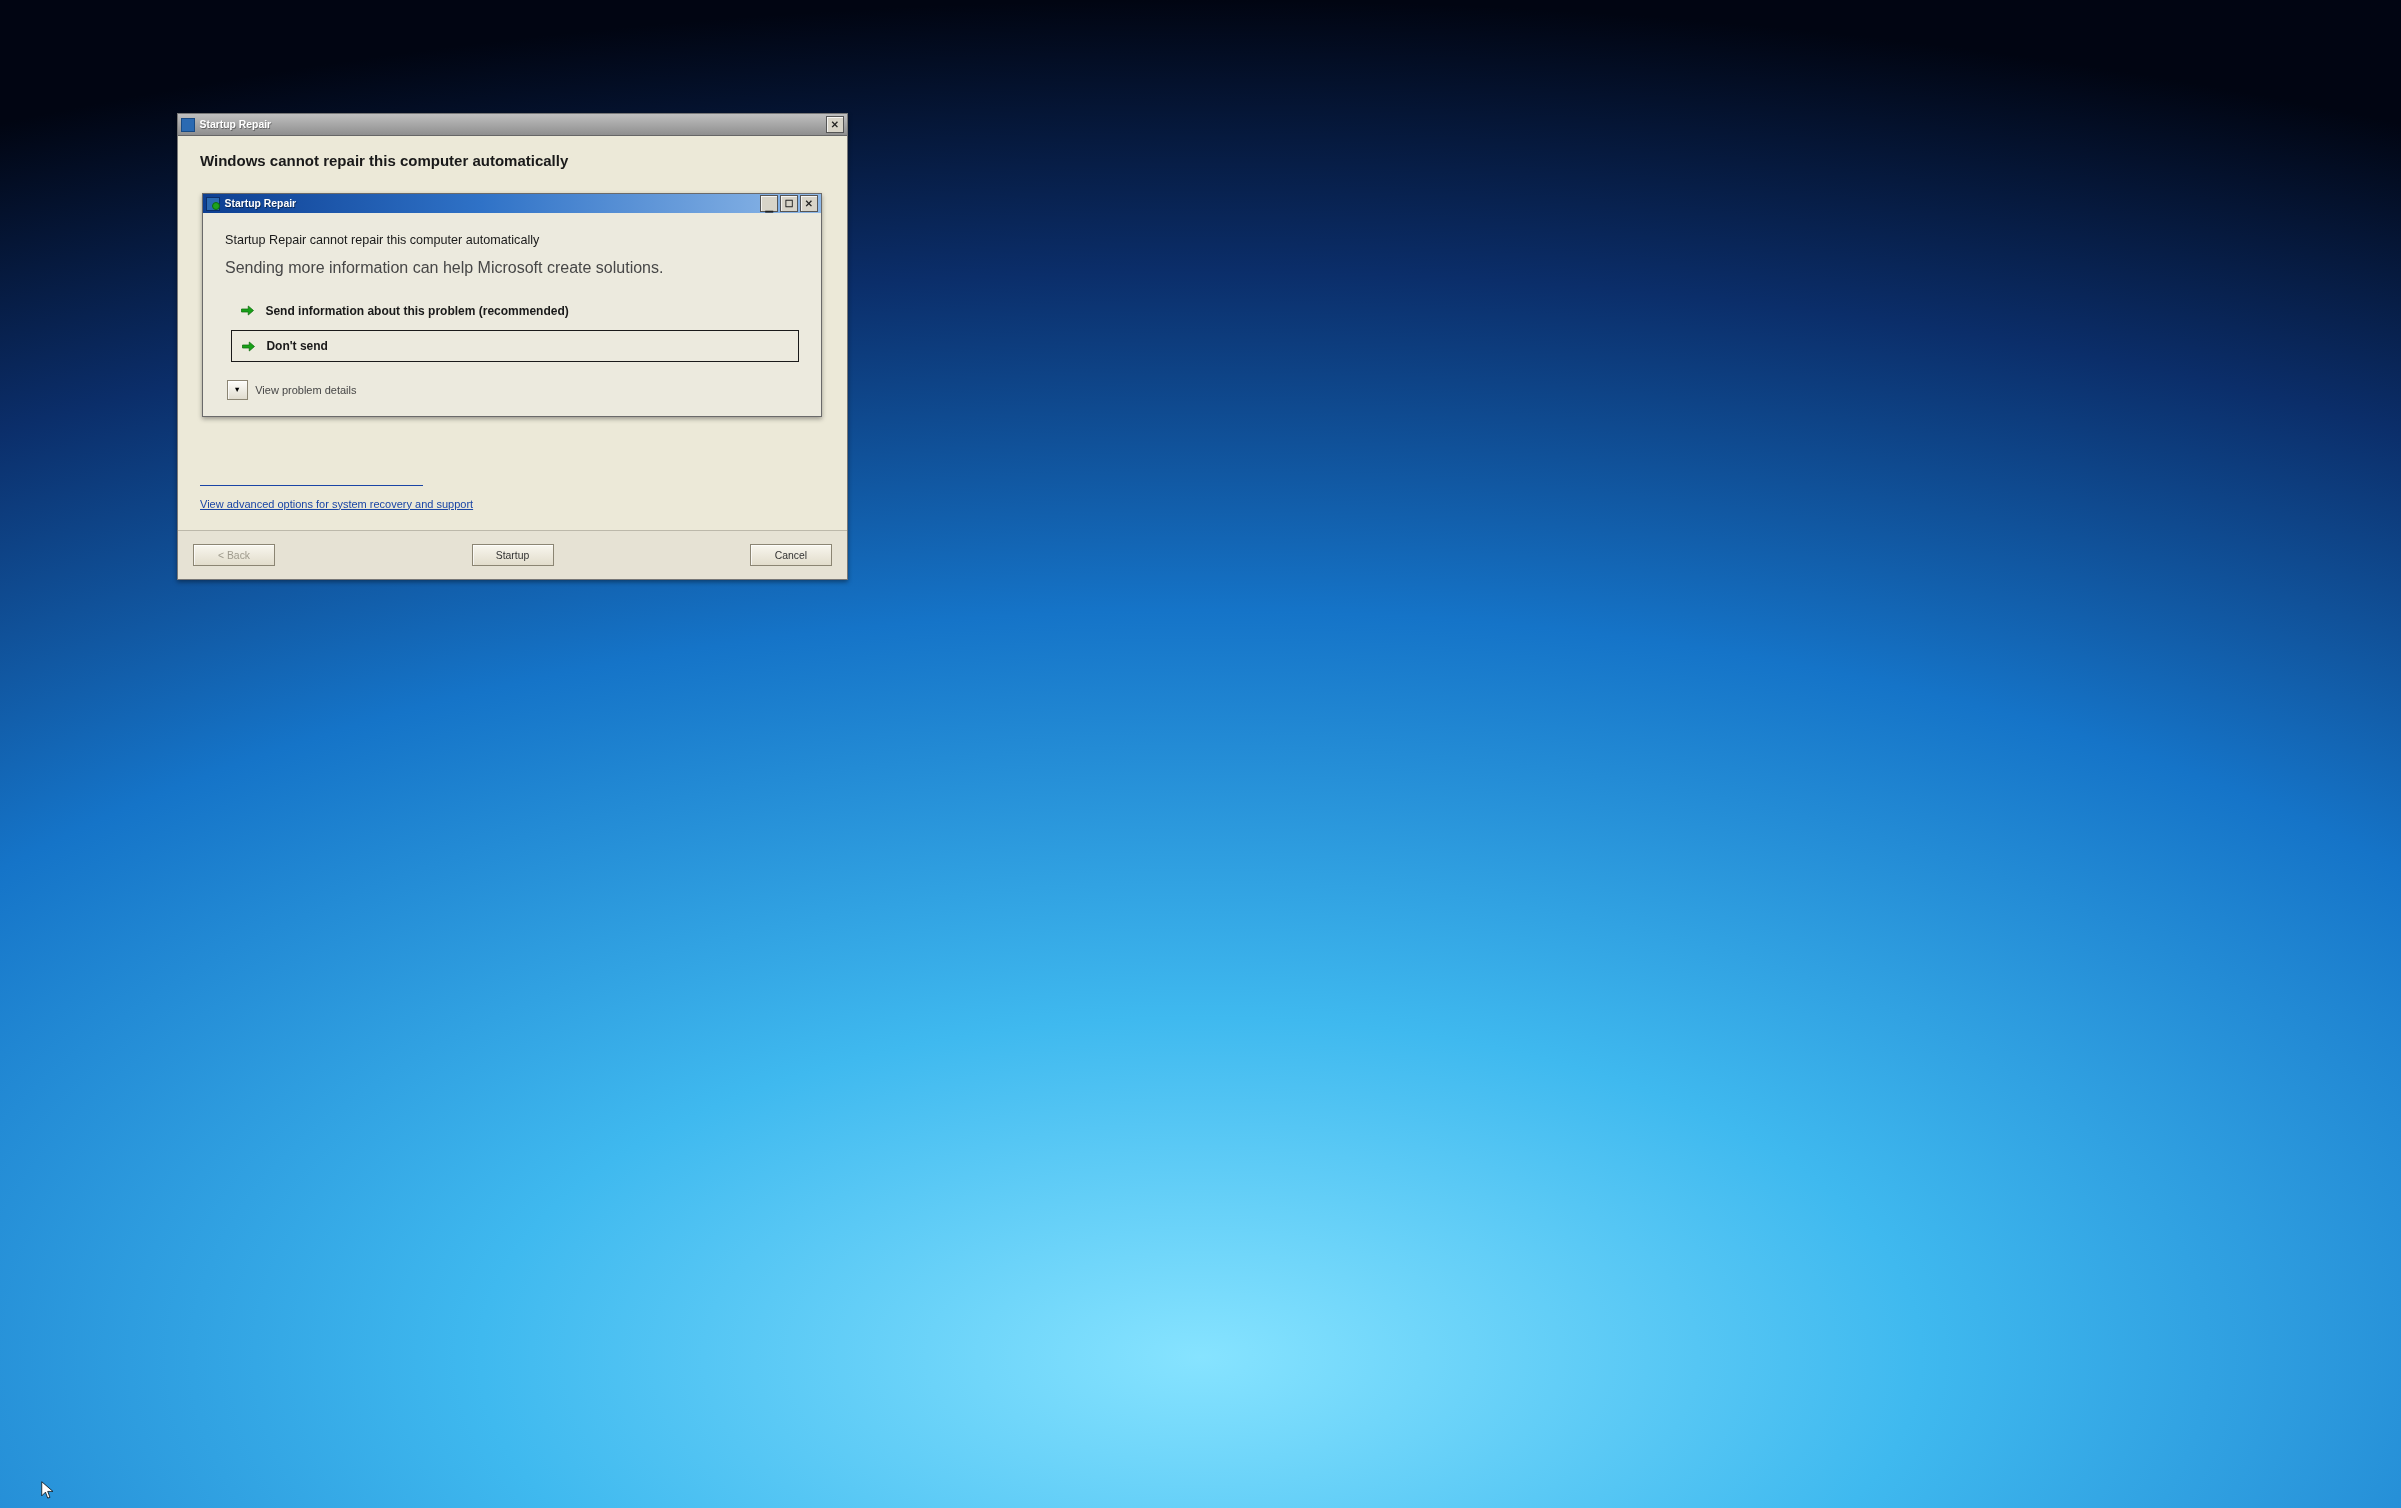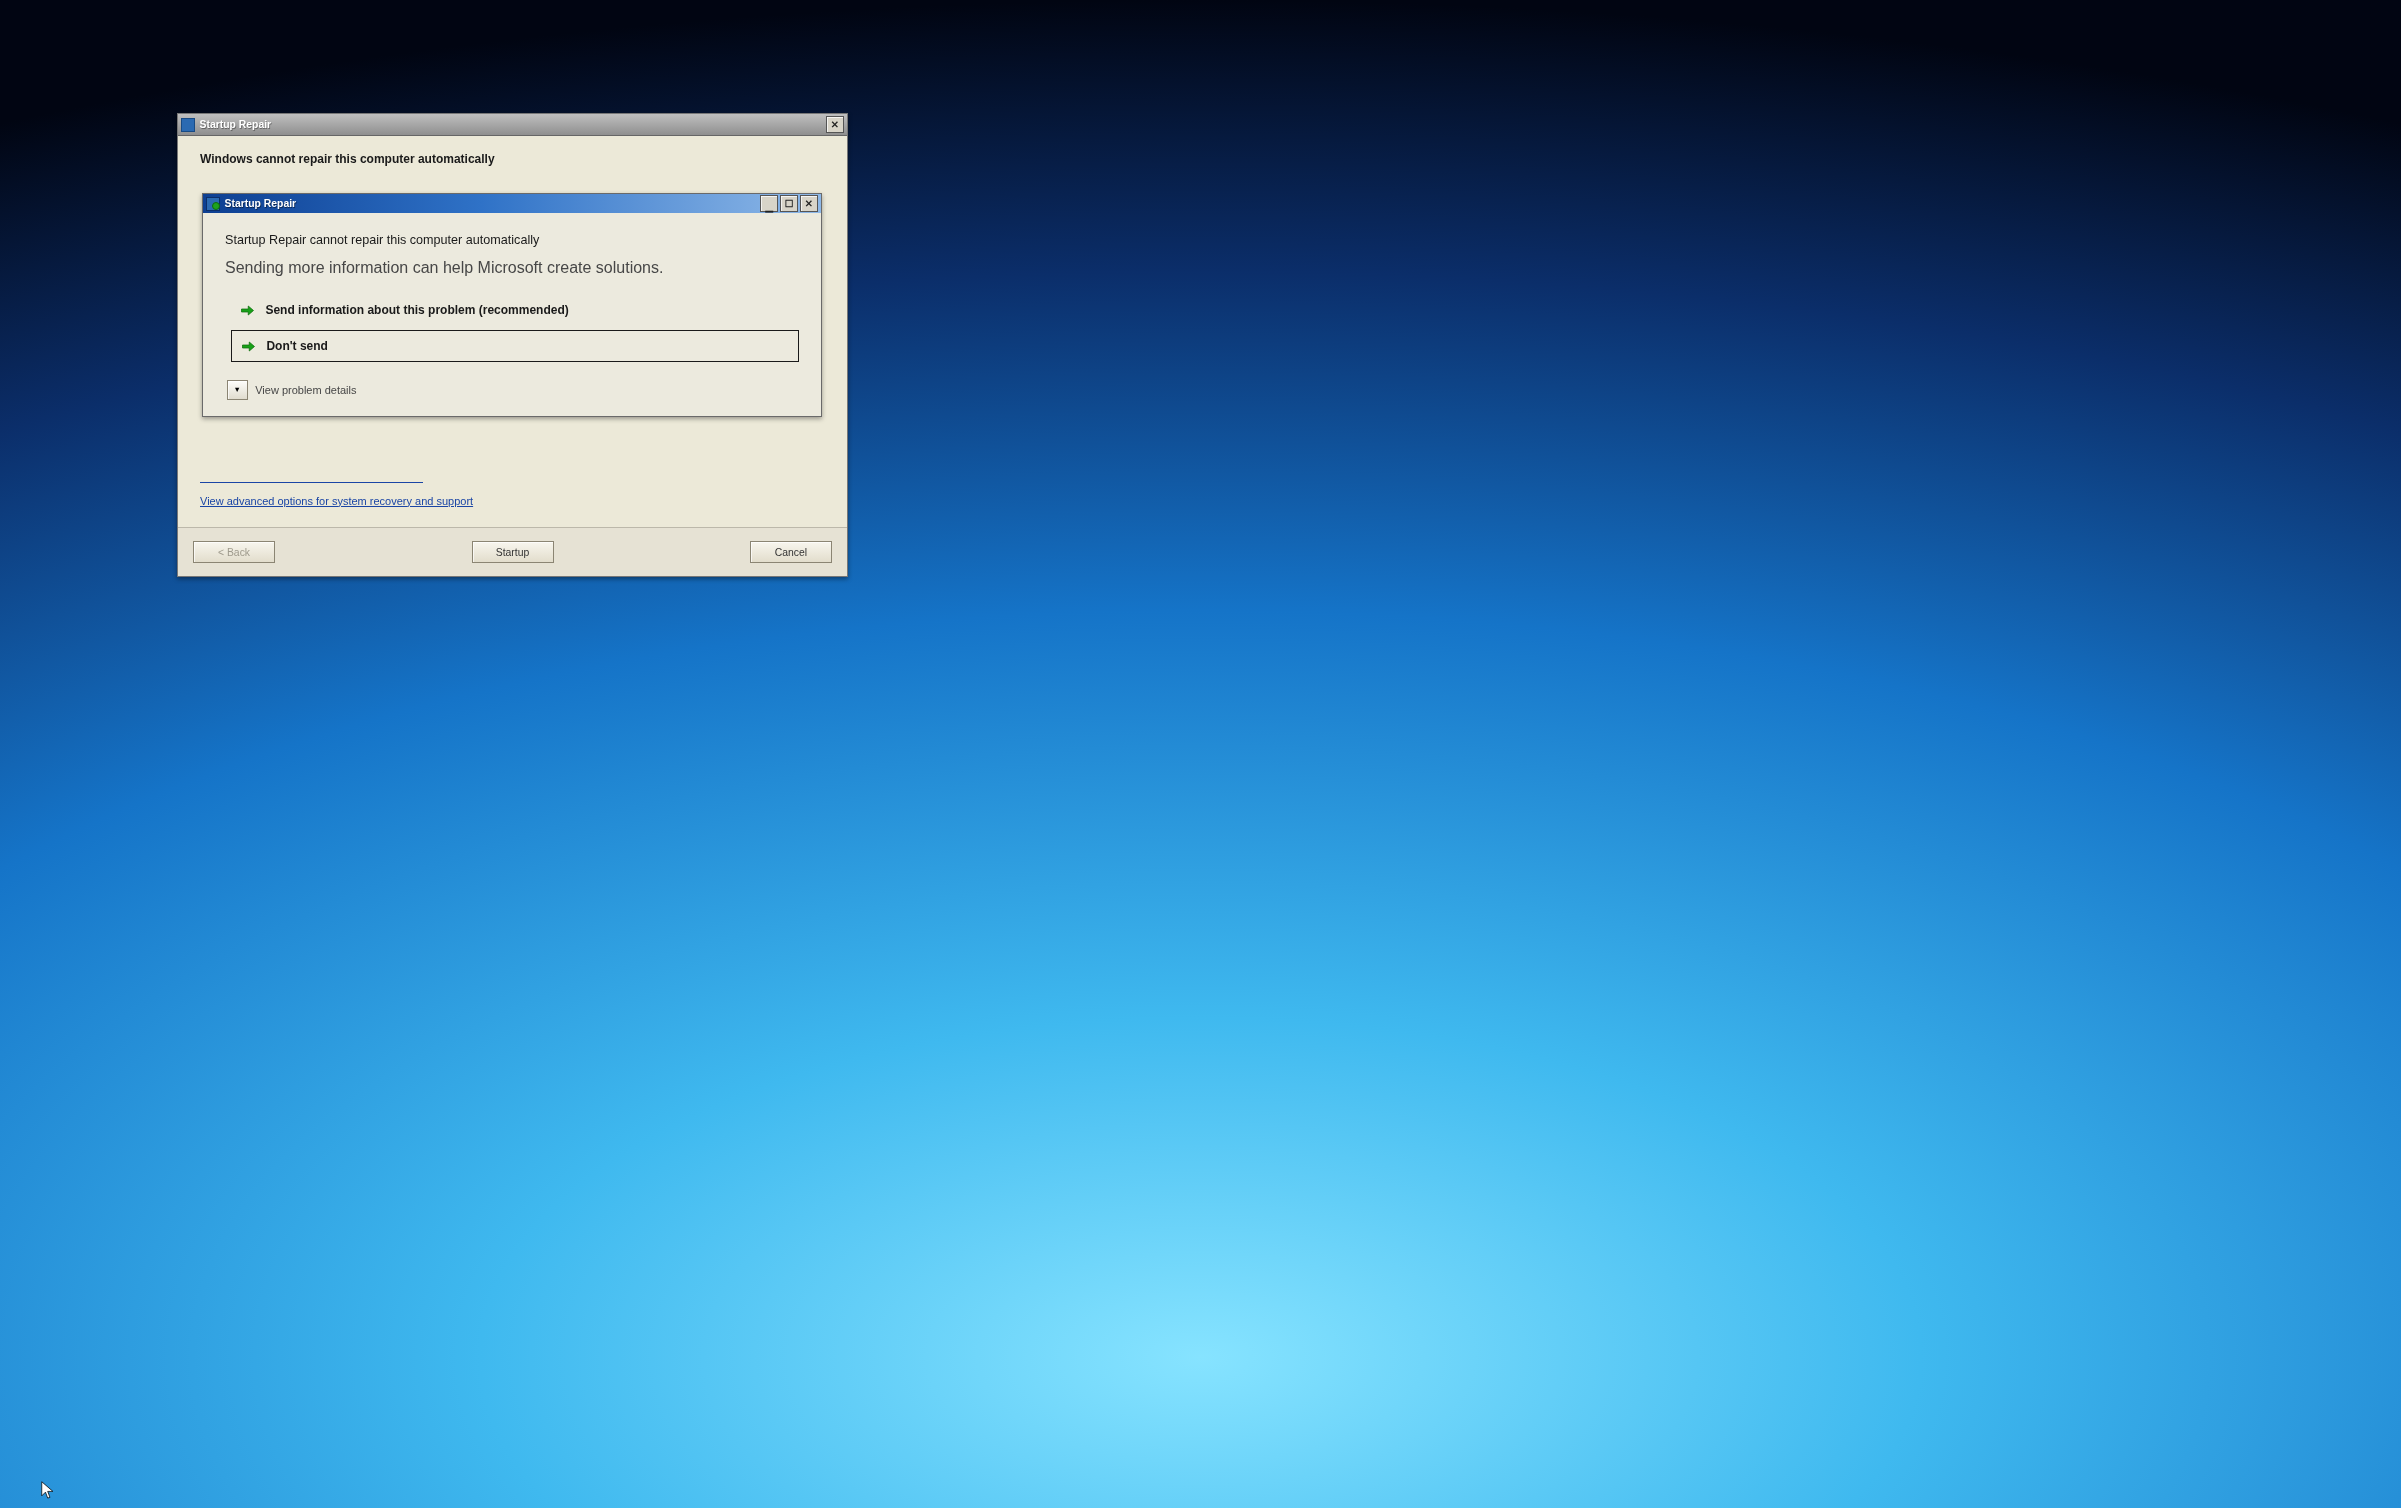--- a/index.html
+++ b/index.html
@@ -7,40 +7,40 @@
   .cursor{position:absolute;left:41px;bottom:7.4px;width:13.4px;height:19.3px;pointer-events:none}
   .cursor svg{width:100%;height:100%}
 
   
   .outer-window{position:absolute;left:177px;top:113px;width:669px;background:#ece9d8;border:0.7px solid #777;box-shadow:0 1.5px 4.5px rgba(0,0,0,.4)}
   .outer-titlebar{height:21px;background:linear-gradient(to bottom,#bfbfbf,#8f8f8f);display:flex;align-items:center;padding:0 3px;border-bottom:0.7px solid #666}
   .outer-titlebar .ticon{width:12px;height:12px;background:#2b6ab2;border:0.7px solid #184b85;margin-right:4.5px}
   .outer-titlebar .ttxt{flex:1;color:#fff;font-weight:bold;font-size:10.4px;text-shadow:0.7px 0.7px 0.7px rgba(0,0,0,.4)}
   .winbtn{width:16.3px;height:15px;border:0.7px solid #555;background:#d8d4c8;display:flex;align-items:center;justify-content:center;font-family:Arial;font-weight:bold;font-size:9.7px;color:#222;margin-left:1.5px;box-shadow:inset 0.7px 0.7px 0 #fff}
   .outer-body{padding:16.3px 22px 9px 22px;position:relative}
-  .outer-heading{font-size:12px;font-weight:bold;color:#1a1a1a;margin-bottom:45px}
+  .outer-heading{font-size:15px;font-weight:bold;color:#1a1a1a;margin-bottom:45px}
   .links-row{margin-top:12px}
   .link{color:#1a45a5;font-size:11px;text-decoration:underline;cursor:pointer;display:inline-block;margin-bottom:11px}
   .obscured-link{width:223px;height:6px;border-bottom:1.5px solid #1a45a5;filter:blur(0.7px);margin-bottom:10.4px}
 
   .footer{border-top:0.7px solid #bcb8aa;padding:13.4px 15px;display:flex;justify-content:space-between;gap:7.4px;background:#e6e2d4}
   .footer button{min-width:82px;height:22px;border:0.7px solid #8b8573;background:linear-gradient(to bottom,#f8f6ee,#e2ddcc);font-size:10.4px;color:#333;cursor:pointer;box-shadow:inset 0.7px 0.7px 0 #fff}
   .footer button:disabled{color:#9e9a8c;cursor:default}
 
   
   .inner-window{position:absolute;left:24px;top:79px;width:618px;background:#eceade;border:0.7px solid #6a6a6a;box-shadow:0 1.5px 4.5px rgba(0,0,0,.35)}
   .inner-titlebar{height:19.3px;background:linear-gradient(to right,#0d3f92,#2f72c7 45%,#8fb9e8 100%);display:flex;align-items:center;padding:0 3px}
   .inner-titlebar .iicon{width:12px;height:12px;background:#2b6ab2;border:0.7px solid #0b2e6a;margin-right:4.5px;position:relative}
   .inner-titlebar .iicon:after{content:"";position:absolute;bottom:-0.7px;right:-0.7px;width:6px;height:6px;background:#1ea31e;border-radius:50%;border:0.7px solid #0d6d0d}
   .inner-titlebar .ttxt{flex:1;color:#fff;font-weight:bold;font-size:10.4px;text-shadow:0.7px 0.7px 0.7px rgba(0,0,0,.5)}
   .winbtns{display:flex}
   .inner-body{padding:19.3px 22px 16.3px 22px}
   .inner-heading{font-size:12.6px;font-weight:normal;color:#1a1a1a;margin-bottom:12px}
   .inner-sub{font-size:16px;color:#474747;margin-bottom:19.3px}
-  .option{display:flex;padding:7.4px 9px;margin-left:6px;margin-bottom:4.5px;cursor:pointer}
+  .option{display:flex;align-items:center;padding:7.4px 9px;margin-left:6px;margin-bottom:4.5px;cursor:pointer}
   .option.highlight{border:0.7px solid #1a1a1a}
   .arrow-icon{width:15px;height:15px;margin-right:10.4px;flex-shrink:0;display:flex;align-items:center;justify-content:center}
   .arrow-icon svg{width:100%;height:100%}
   .option-label{font-size:12px;font-weight:bold;color:#1a1a1a}
   .details-row{display:flex;align-items:center;margin-top:18px;margin-left:1.5px}
   .chevbtn{width:19.3px;height:18px;border:0.7px solid #8b8573;background:linear-gradient(to bottom,#fdfdfa,#e0dcce);display:flex;align-items:center;justify-content:center;margin-right:7.4px;box-shadow:inset 0.7px 0.7px 0 #fff;cursor:pointer}
   .details-label{font-size:11px;color:#474747}
 </style>
 </head>
 <body>

